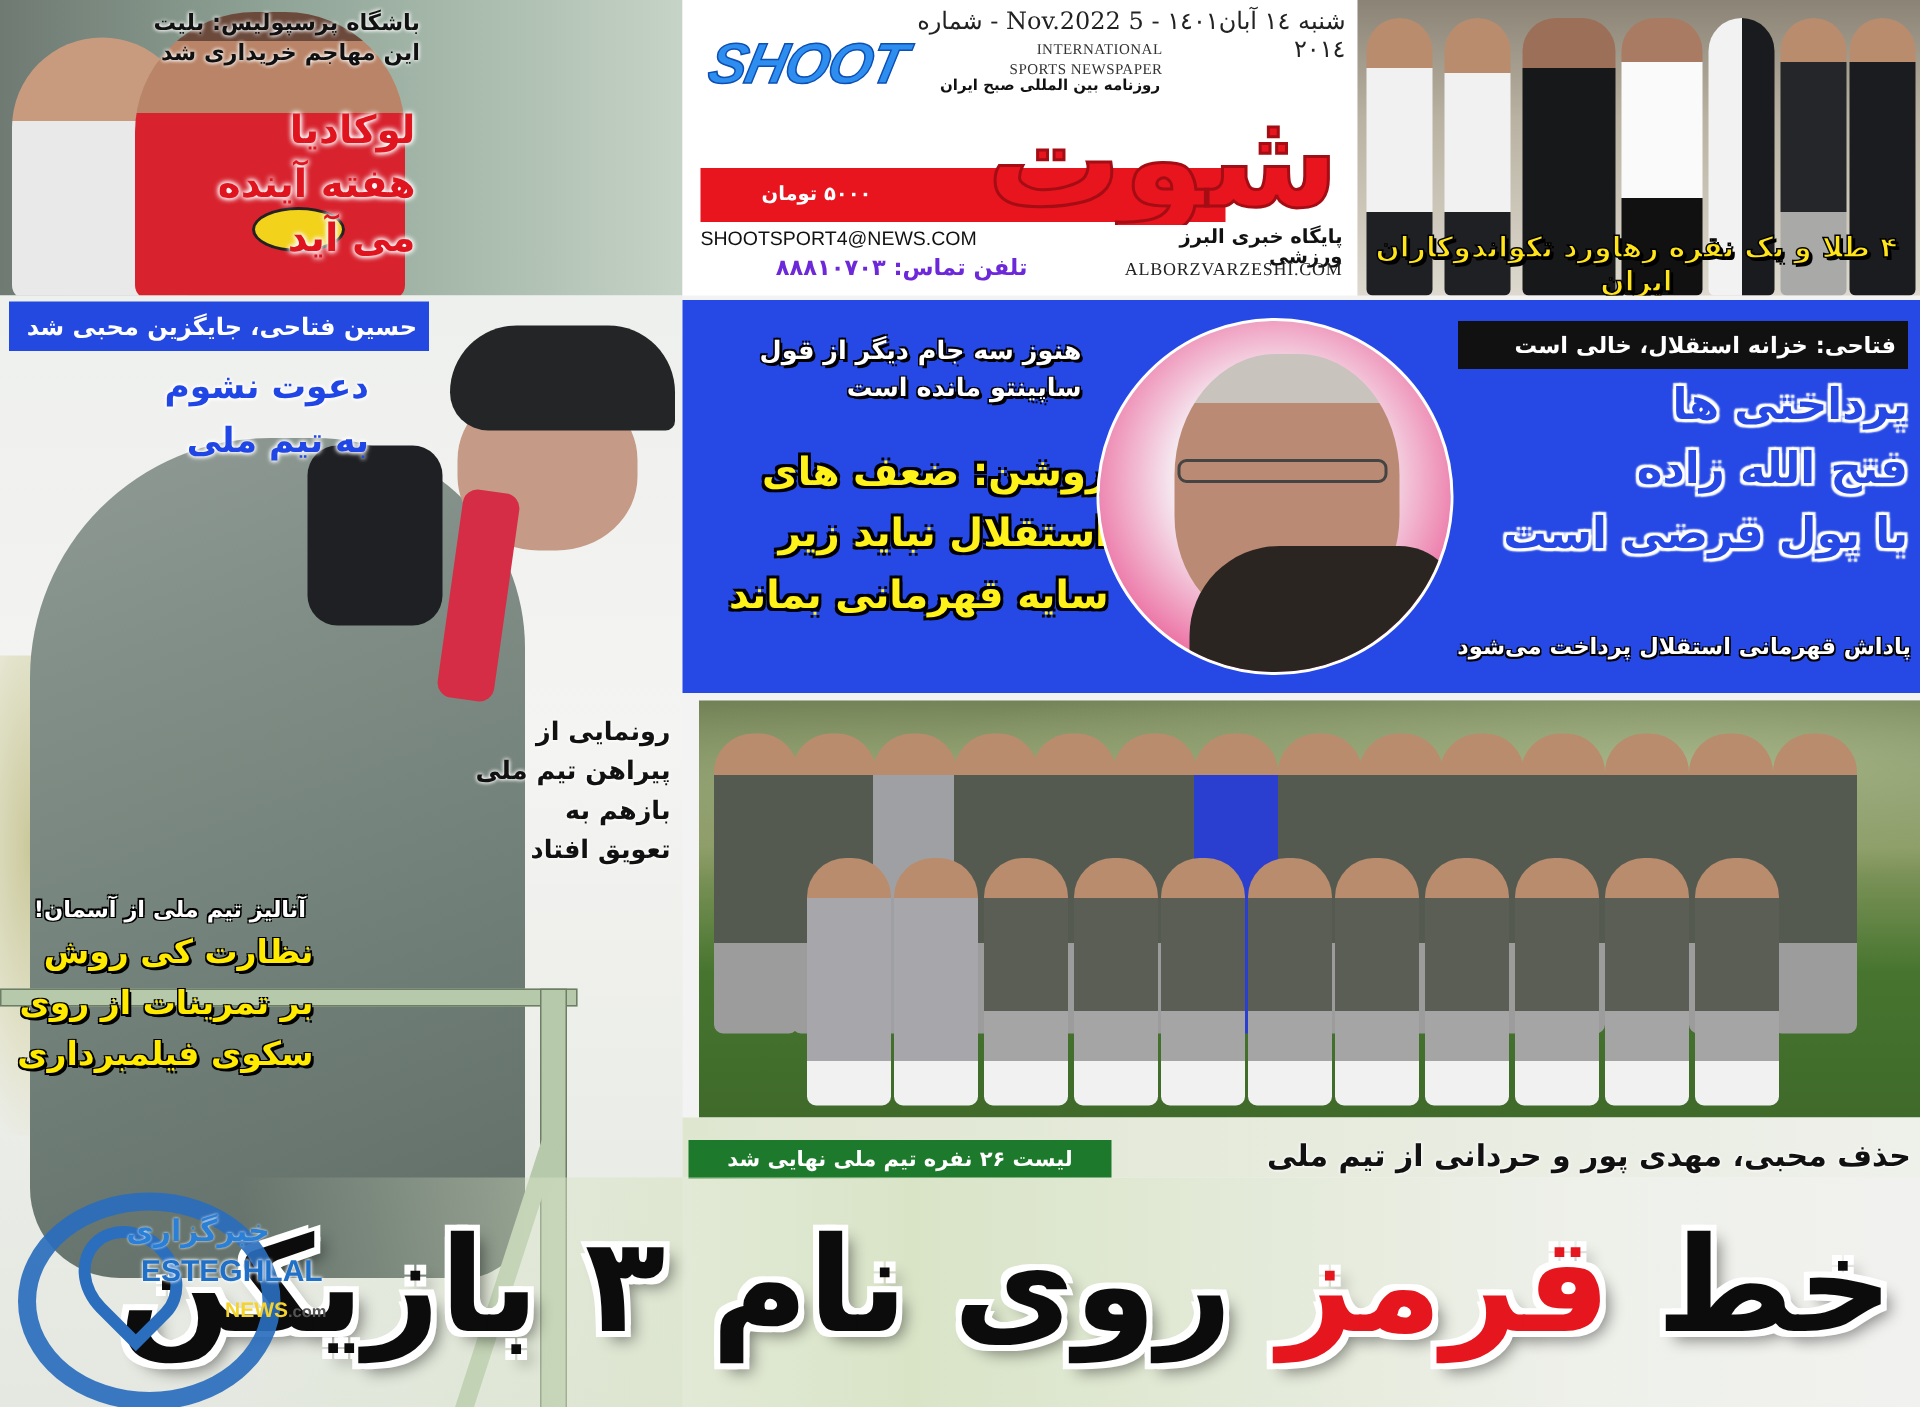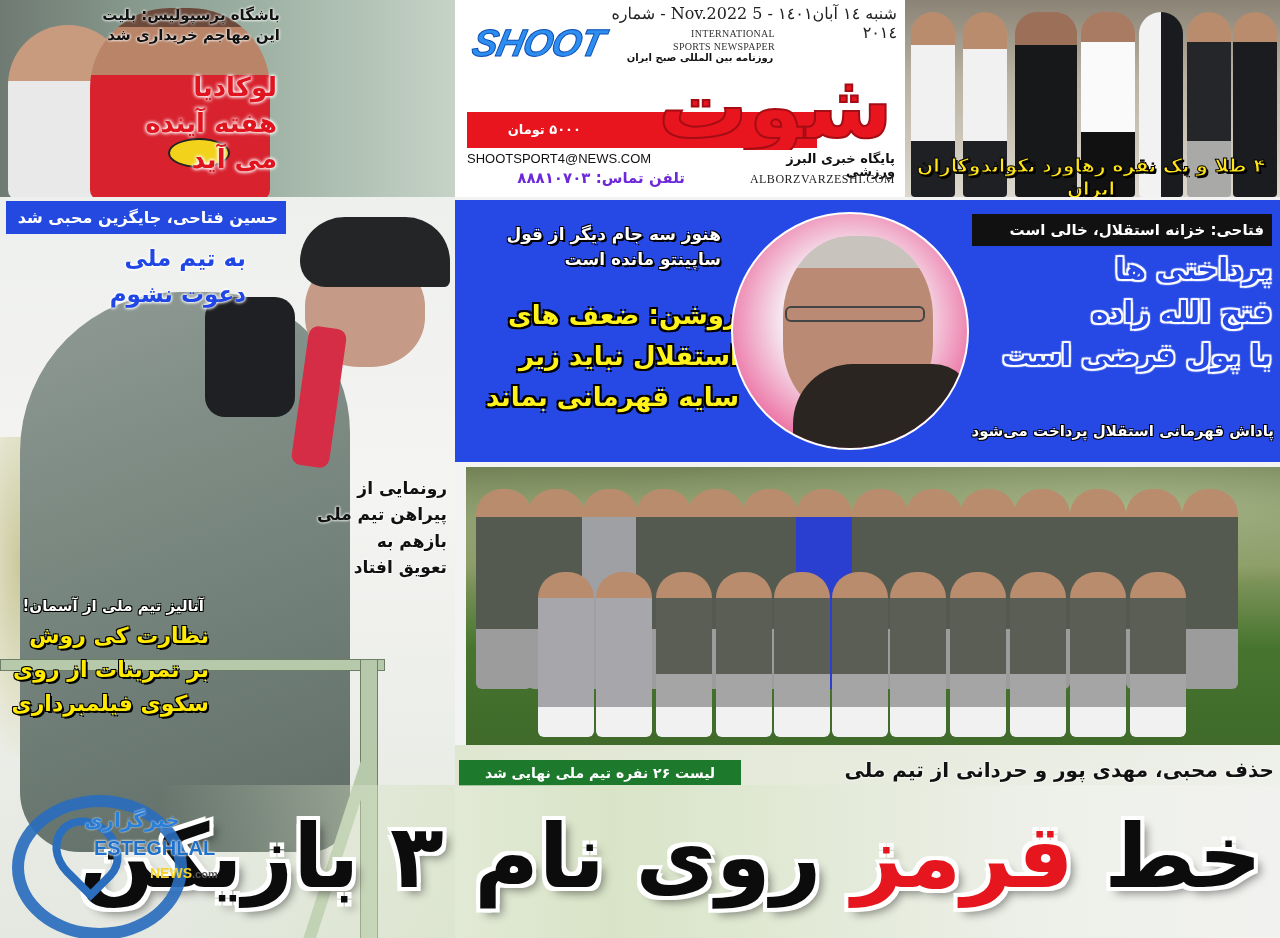--- a/index.html
+++ b/index.html
@@ -275,22 +275,22 @@
   <div class="abs coach-dark"></div>
   <div class="abs coach-face"></div>
   <div class="abs coach-cap"></div>
   <div class="abs coach-scarf"></div>
   <div class="abs rail-h"></div>
   <div class="abs rail-v"></div>
   <div class="abs rail-d"></div>
 
   <div class="abs coach-kicker rtl">حسین فتاحی، جایگزین محبی شد</div>
   <div class="abs coach-headline rtl">
+    <div>دعوت نشوم</div>
     <div>به تیم ملی</div>
-    <div>دعوت نشوم</div>
   </div>
   <div class="abs jersey-story rtl">
     <div>رونمایی از</div>
     <div>پیراهن تیم ملی</div>
     <div>بازهم به</div>
     <div>تعویق افتاد</div>
   </div>
   <div class="abs analysis-kicker rtl">آنالیز تیم ملی از آسمان!</div>
   <div class="abs analysis-headline rtl">
     <div>نظارت کی روش</div>

